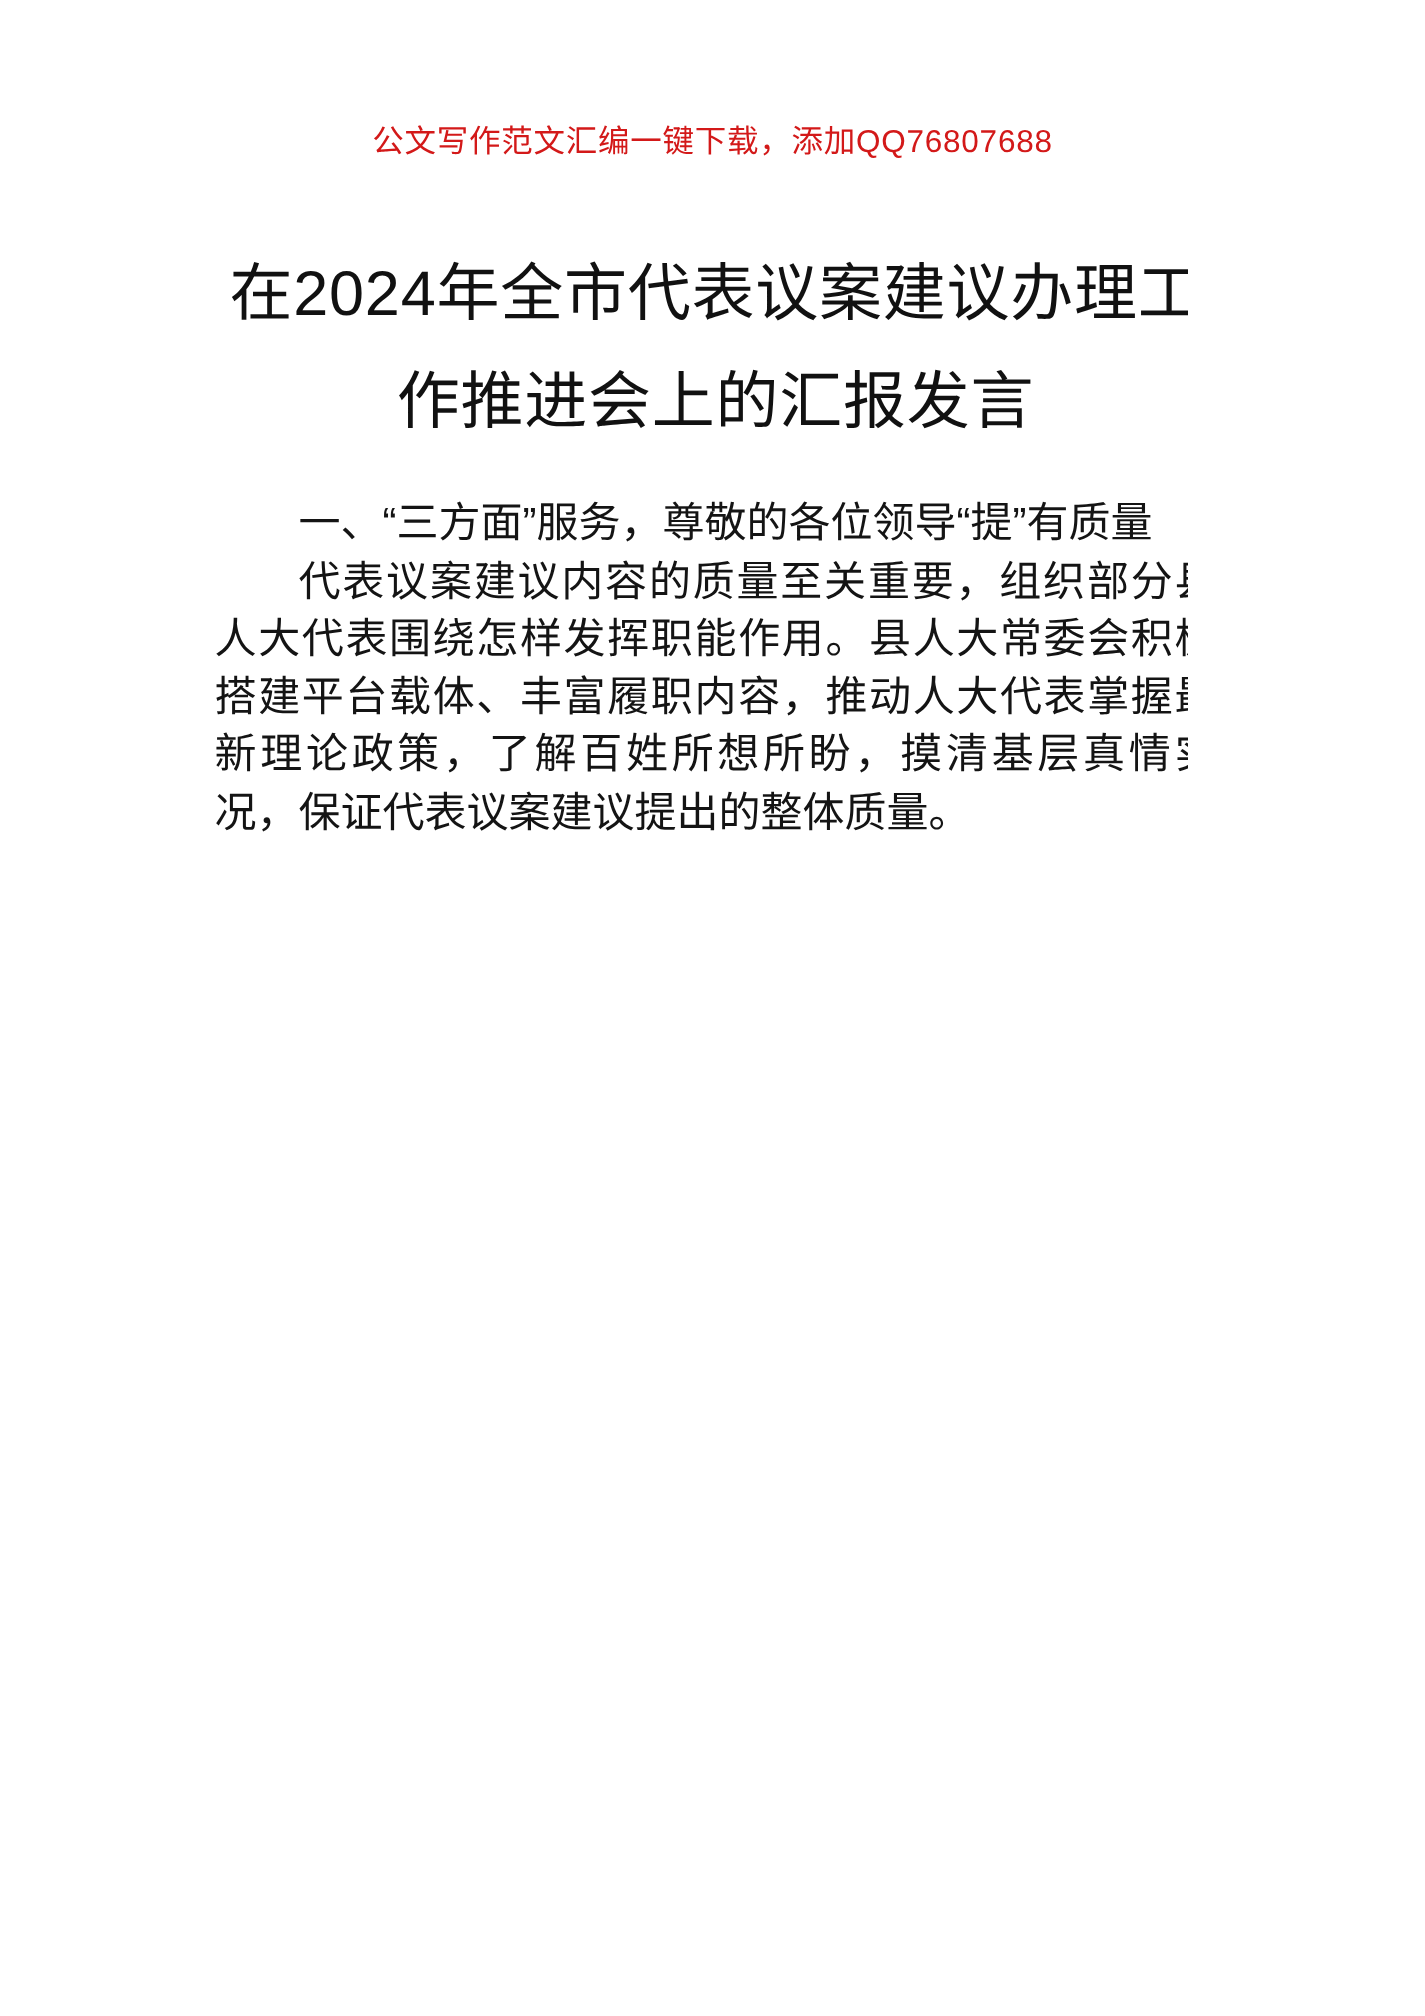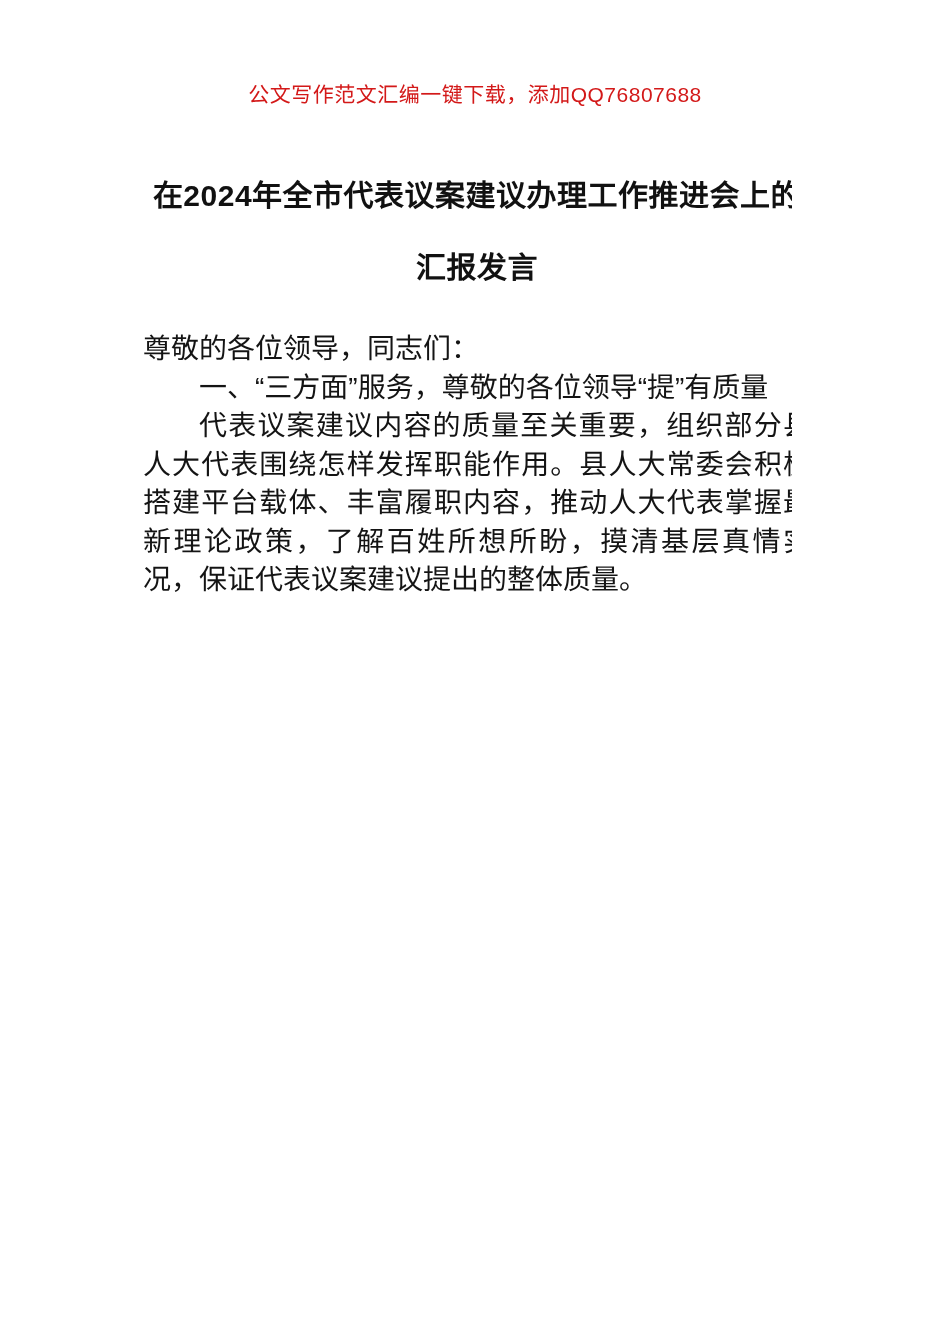--- a/index.html
+++ b/index.html
@@ -38,23 +38,23 @@
   .doc-body {
     position: absolute;
     top: 160px;
     left: 143px;
     width: 668px;
   }
 
   
   .doc-title {
     text-align: center;
-    font-size: 30px;
+    font-size: 42px;
     line-height: 72px;
-    font-weight: 700;
+    font-weight: 400;
     color: #111111;
     letter-spacing: 0.5px;
     margin: 0 0 26px 0;
     font-family: "Liberation Sans", "DejaVu Sans", sans-serif;
   }
 
   
   .para {
     font-size: 28px;
     line-height: 38.5px;
@@ -84,21 +84,20 @@
 <body>
 
 <div class="page">
 
   <div class="promo-header">公文写作范文汇编一键下载，添加QQ76807688</div>
 
   <div class="doc-body">
 
     <h1 class="doc-title">在2024年全市代表议案建议办理工作推进会上的汇报发言</h1>
 
-    <p class="para noindent">尊敬的各位领导，同志们：</p>
 
 
     <p class="para heading">一、“三方面”服务，尊敬的各位领导“提”有质量</p>
 
     <p class="para indent">代表议案建议内容的质量至关重要，组织部分县人大代表围绕怎样发挥职能作用。县人大常委会积极搭建平台载体、丰富履职内容，推动人大代表掌握最新理论政策，了解百姓所想所盼，摸清基层真情实况，保证代表议案建议提出的整体质量。</p>
 
 
 
   </div>
 

